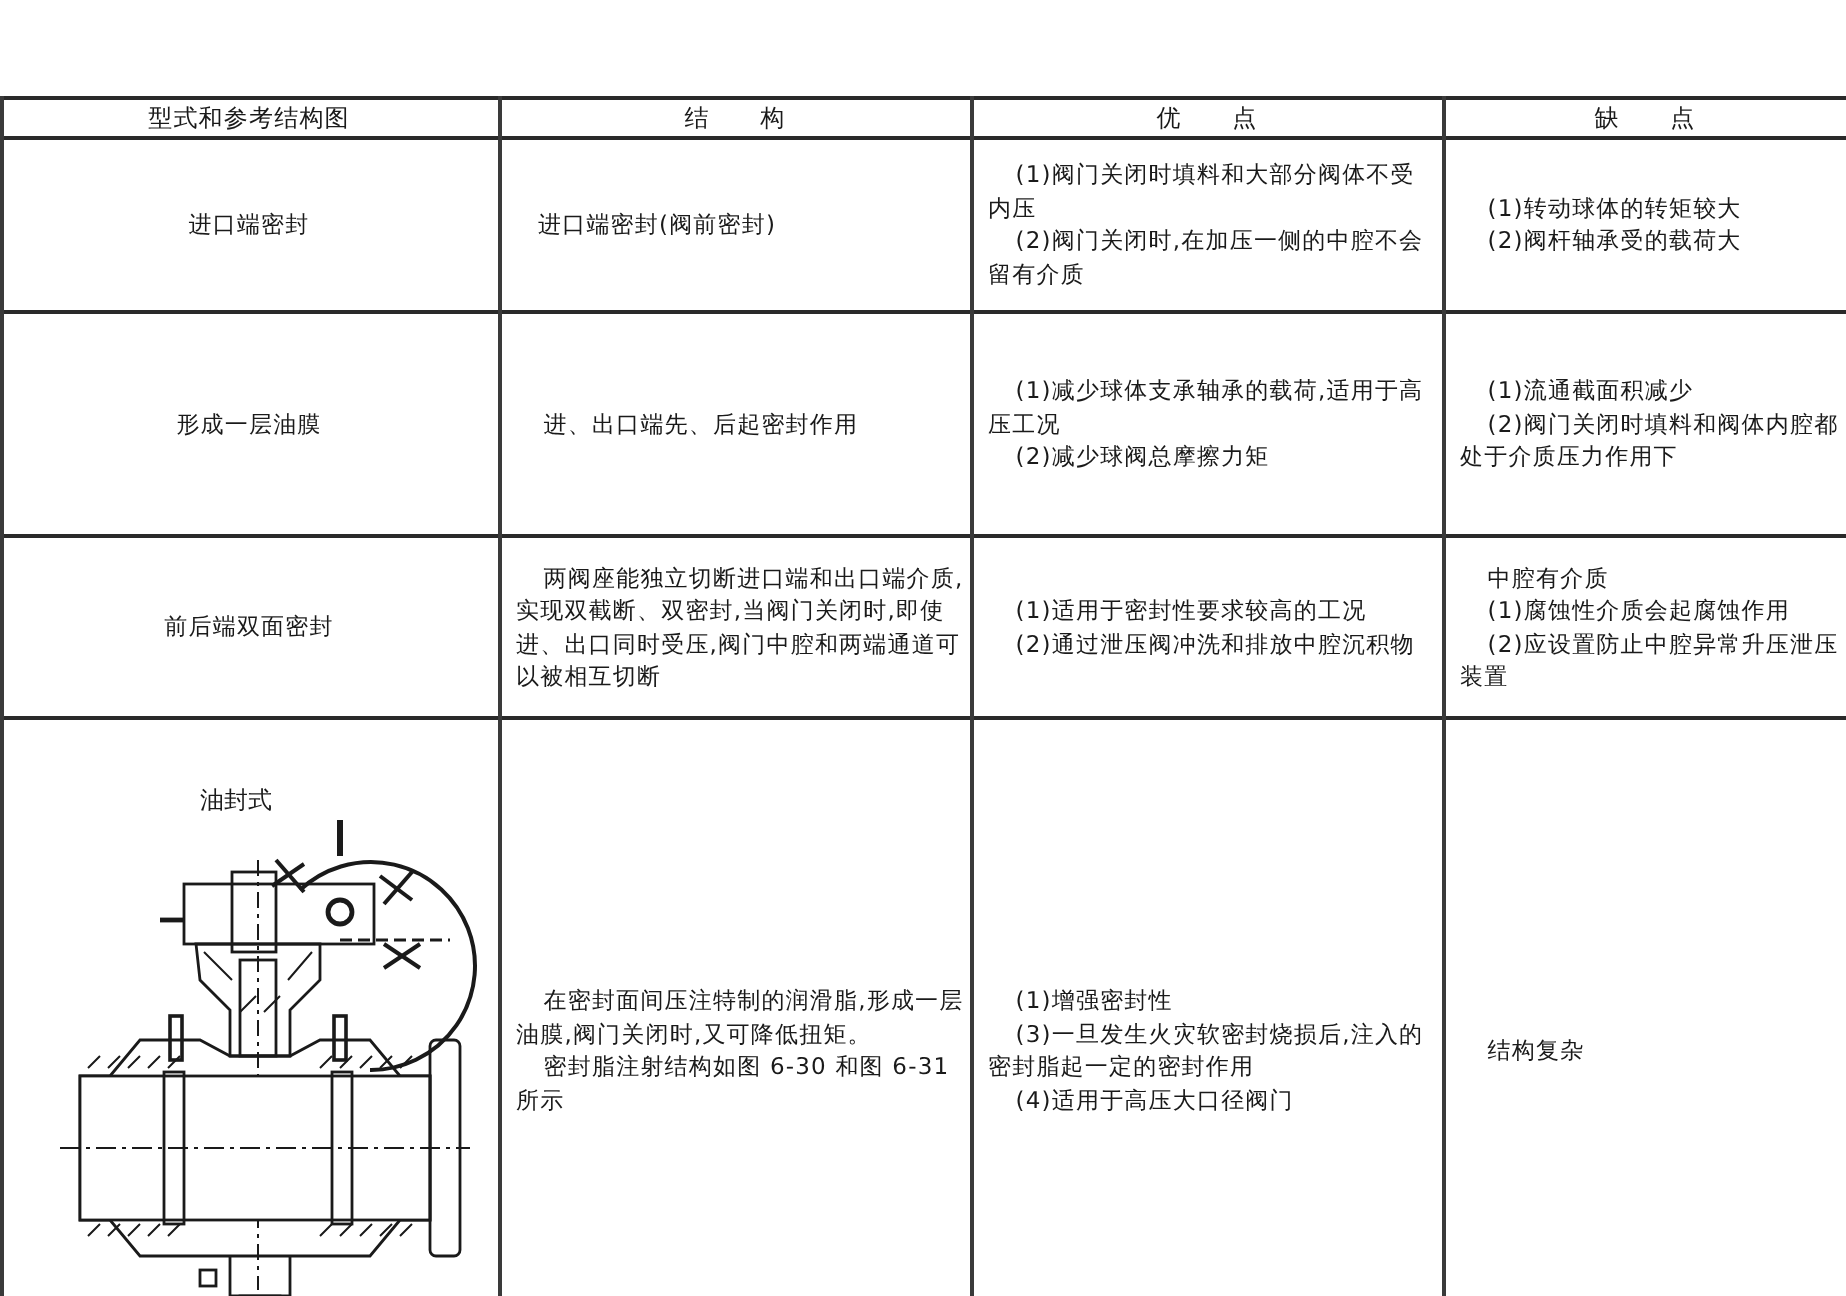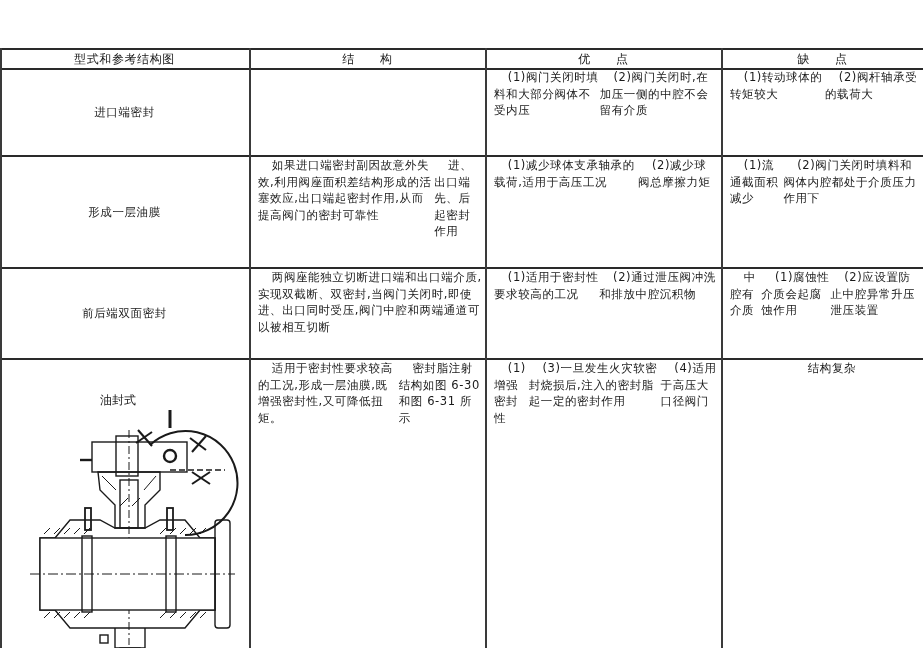--- a/index.html
+++ b/index.html
@@ -4,21 +4,21 @@
 <style>
   html, body { margin:0; padding:0; background:#fff; }
   body { width:923px; height:648px; position:relative; overflow:hidden;
          font-family:"DejaVu Sans", "Liberation Sans", sans-serif; color:#1a1a1a; }
   .tbl { position:absolute; left:0; top:0; width:923px; height:648px;margin-top:48px; }
   .hline { position:absolute; left:0; width:923px; height:2px; background:#2a2a2a; }
   .vline { position:absolute; width:1.5px; background:#3a3a3a; }
   .cell { position:absolute; box-sizing:border-box; font-size:11.5px; line-height:16.5px; letter-spacing:0.6px; }
   .hdr { font-size:12px; text-align:center; top:2px; height:18px; line-height:18px; }
   .center { display:flex; align-items:center; justify-content:center; text-align:center; }
-  .vcenter { display:flex; justify-content:center; }
+  .vcenter { display:flex; flex-direction:column; justify-content:center; }
   .p { margin:0; }
   .ind { text-indent:1.2em; }
   .fig-label { position:absolute; left:100px; top:344px; font-size:12px;text-align:center; }
   svg.drawing { position:absolute; left:20px; top:362px; }
 </style>
 </head>
 <body>
 
 <div class="tbl">
 
@@ -35,34 +35,36 @@
   <div class="vline" style="left:721px;top:0;height:644px"></div>
 
   <div class="cell hdr" style="left:0;width:249px">型式和参考结构图</div>
   <div class="cell hdr" style="left:486px;width:235px">优　　点</div>
   <div class="cell hdr" style="left:250px;width:235px">结　　构</div>
   <div class="cell center" style="left:0;top:21px;width:249px;height:86px">
     <span>进口端密封</span>
   </div>
 
   <div class="cell hdr" style="left:722px;width:201px">缺　　点</div>
+  <div class="cell vcenter" style="left:269px;top:21px;width:210px;height:86px">
+    <p class="p">进口端密封(阀前密封)</p>
+  </div>
   <div class="cell vcenter" style="left:494px;top:21px;width:224px;height:86px">
     <p class="p ind">(1)阀门关闭时填料和大部分阀体不受内压</p>
     <p class="p ind">(2)阀门关闭时,在加压一侧的中腔不会留有介质</p>
   </div>
   <div class="cell vcenter" style="left:730px;top:21px;width:190px;height:86px">
     <p class="p ind">(1)转动球体的转矩较大</p>
     <p class="p ind">(2)阀杆轴承受的载荷大</p>
   </div>
 
   <div class="cell center" style="left:0;top:109px;width:249px;height:110px">
     <span>形成一层油膜</span>
   </div>
   <div class="cell vcenter" style="left:258px;top:109px;width:224px;height:110px">
-    <p class="p ind">如果进口端密封副因故意外失效,利用阀座面积差结构形成的活塞效应,出口端起密封作用,从而提高阀门的密封可靠性</p>
     <p class="p ind">进、出口端先、后起密封作用</p>
   </div>
   <div class="cell vcenter" style="left:494px;top:109px;width:224px;height:110px">
     <p class="p ind">(1)减少球体支承轴承的载荷,适用于高压工况</p>
     <p class="p ind">(2)减少球阀总摩擦力矩</p>
   </div>
   <div class="cell vcenter" style="left:730px;top:109px;width:190px;height:110px">
     <p class="p ind">(1)流通截面积减少</p>
     <p class="p ind">(2)阀门关闭时填料和阀体内腔都处于介质压力作用下</p>
   </div>
@@ -120,21 +122,21 @@
     <rect x="65" y="98" width="6" height="22" stroke-width="1.8"></rect>
     <rect x="147" y="98" width="6" height="22" stroke-width="1.8"></rect>
 
     <line x1="10" y1="164" x2="215" y2="164" stroke-dasharray="10 3 2 3" stroke-width="1"></line>
 
     <path d="M95 218 L95 238 L125 238 L125 218"></path>
     <rect x="100" y="238" width="20" height="10"></rect>
     <rect x="80" y="225" width="8" height="8"></rect>
   </svg>
   <div class="cell vcenter" style="left:258px;top:312px;width:224px;height:330px">
-    <p class="p ind">适用于密封性要求较高的工况,形成一层油膜,既增强密封性,又可降低扭矩。</p>
+    <p class="p ind">在密封面间压注特制的润滑脂,形成一层油膜,阀门关闭时,又可降低扭矩。</p>
     <p class="p ind">密封脂注射结构如图 6-30 和图 6-31 所示</p>
   </div>
   <div class="cell vcenter" style="left:494px;top:312px;width:224px;height:330px">
     <p class="p ind">(1)增强密封性</p>
     <p class="p ind">(3)一旦发生火灾软密封烧损后,注入的密封脂起一定的密封作用</p>
     <p class="p ind">(4)适用于高压大口径阀门</p>
   </div>
   <div class="cell vcenter" style="left:730px;top:312px;width:190px;height:330px">
     <p class="p ind">结构复杂</p>
   </div>

